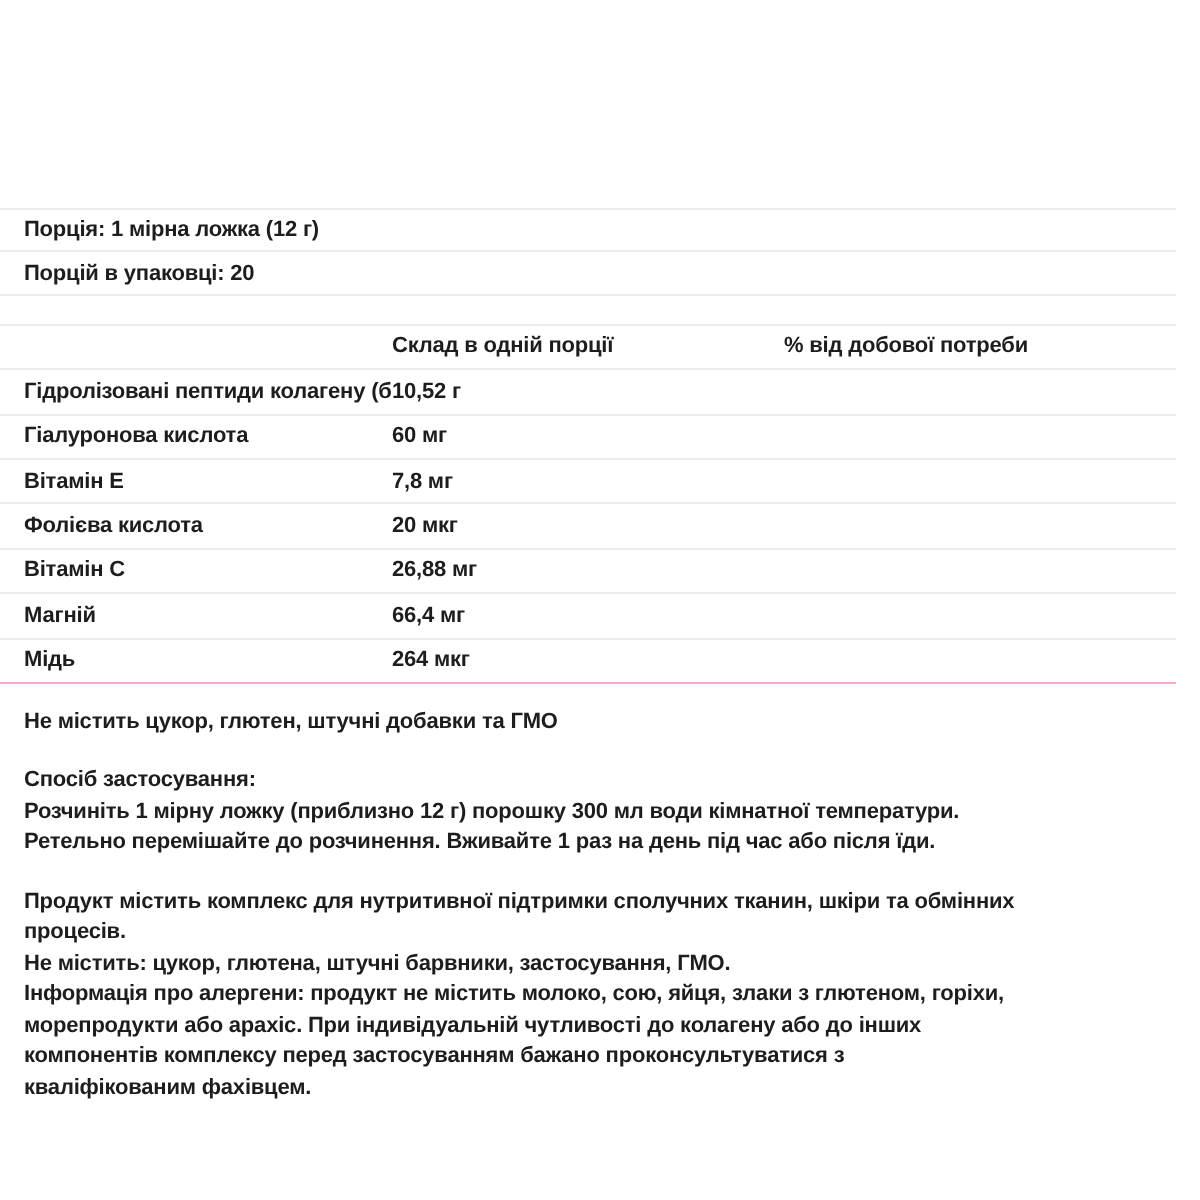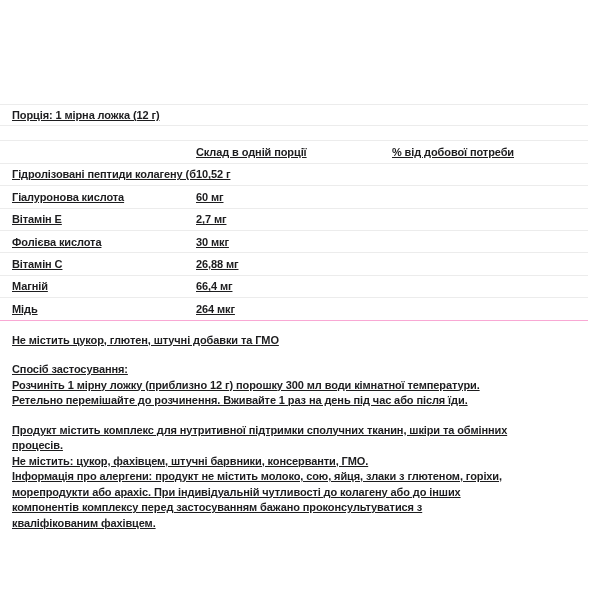--- a/index.html
+++ b/index.html
@@ -14,21 +14,20 @@
     font-family: "Liberation Sans", "DejaVu Sans", sans-serif;
     color: #1d1d1f;
     overflow: hidden;
   }
 
   .page {
     position: relative;
     width: 523px;
     height: 600px;
     box-sizing: border-box;
-    text-decoration: underline;
   }
 
   
   .top-spacer {
     height: 104px;
   }
 
   
   .facts-table {
     width: 588px;
@@ -93,20 +92,23 @@
 
   <div class="top-spacer"></div>
 
   <table class="facts-table">
     <tbody>
 
       <tr>
         <td class="col-name" colspan="3">Порція: 1 мірна ложка (12 г)</td>
       </tr>
 
+      <tr>
+        <td class="col-name" colspan="3">Порцій в упаковці: 20</td>
+      </tr>
 
       <tr class="spacer-row">
         <td class="col-name" colspan="3"></td>
       </tr>
 
       <tr class="header-row">
         <td class="col-name"></td>
         <td class="col-amount">Склад в одній порції</td>
         <td class="col-dv">% від добової потреби</td>
       </tr>
@@ -118,27 +120,27 @@
       </tr>
 
       <tr>
         <td class="col-name">Гіалуронова кислота</td>
         <td class="col-amount">60 мг</td>
         <td class="col-dv"></td>
       </tr>
 
       <tr>
         <td class="col-name">Вітамін Е</td>
-        <td class="col-amount">2,7 мг</td>
+        <td class="col-amount">7,8 мг</td>
         <td class="col-dv"></td>
       </tr>
 
       <tr>
         <td class="col-name">Фолієва кислота</td>
-        <td class="col-amount">30 мкг</td>
+        <td class="col-amount">20 мкг</td>
         <td class="col-dv"></td>
       </tr>
 
       <tr>
         <td class="col-name">Вітамін C</td>
         <td class="col-amount">26,88 мг</td>
         <td class="col-dv"></td>
       </tr>
 
 
@@ -167,19 +169,19 @@
     <div class="gap-14"></div>
 
     <p class="block">Спосіб застосування:</p>
 
     <p class="block">Розчиніть 1 мірну ложку (приблизно 12 г) порошку 300 мл води кімнатної температури. Ретельно перемішайте до розчинення. Вживайте 1 раз на день під час або після їди.</p>
 
     <div class="gap-14"></div>
 
     <p class="block">Продукт містить комплекс для нутритивної підтримки сполучних тканин, шкіри та обмінних процесів.</p>
 
-    <p class="block">Не містить: цукор, фахівцем, штучні барвники, консерванти, ГМО.</p>
+    <p class="block">Не містить: цукор, глютена, штучні барвники, застосування, ГМО.</p>
 
     <p class="block">Інформація про алергени: продукт не містить молоко, сою, яйця, злаки з глютеном, горіхи, морепродукти або арахіс. При індивідуальній чутливості до колагену або до інших компонентів комплексу перед застосуванням бажано проконсультуватися з кваліфікованим фахівцем.</p>
 
   </div>
 
 </div>
 
 </body></html>

